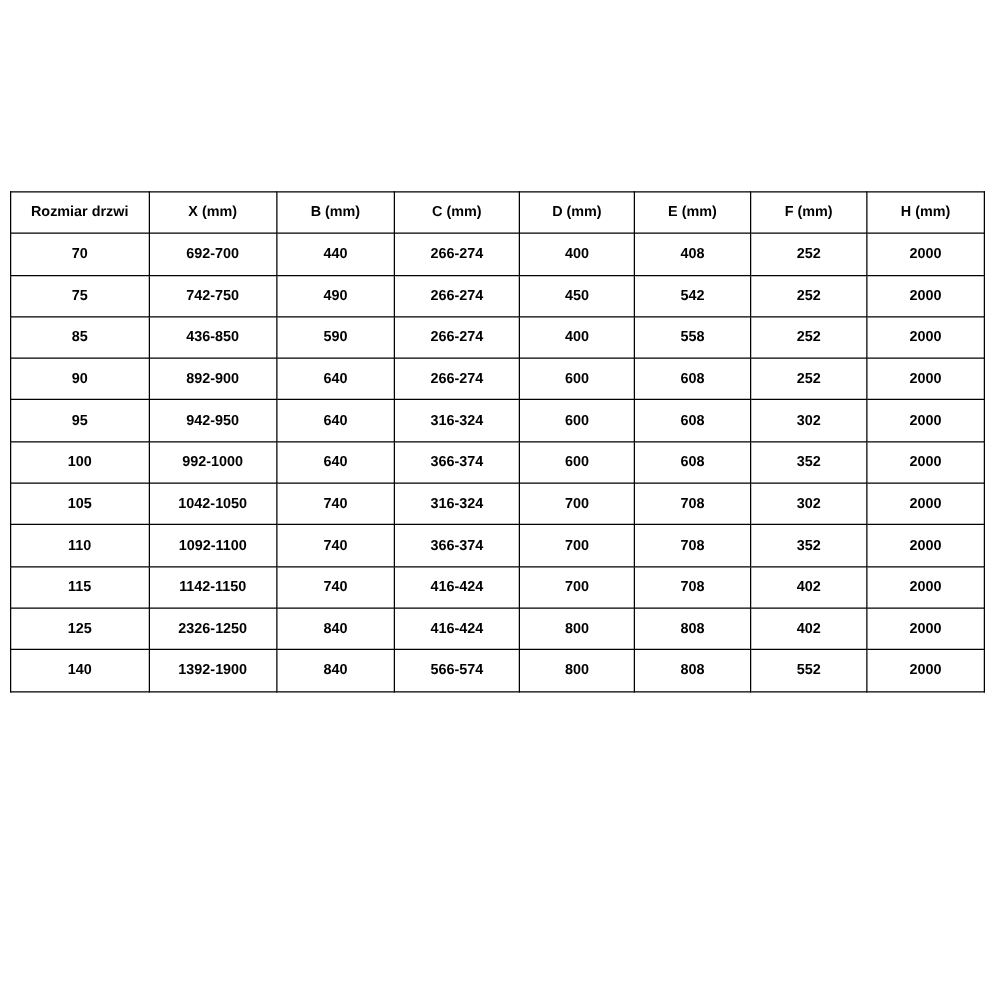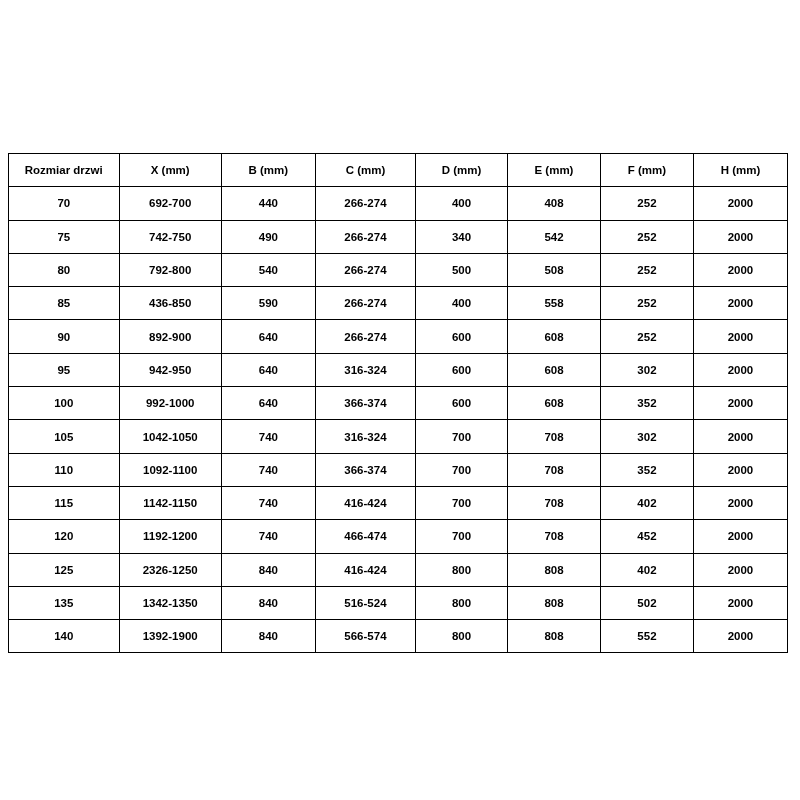--- a/index.html
+++ b/index.html
@@ -96,32 +96,22 @@
           <td>400</td>
           <td>408</td>
           <td>252</td>
           <td>2000</td>
         </tr>
         <tr>
           <td>75</td>
           <td>742-750</td>
           <td>490</td>
           <td>266-274</td>
-          <td>340</td>
+          <td>450</td>
           <td>542</td>
-          <td>252</td>
-          <td>2000</td>
-        </tr>
-        <tr>
-          <td>80</td>
-          <td>792-800</td>
-          <td>540</td>
-          <td>266-274</td>
-          <td>500</td>
-          <td>508</td>
           <td>252</td>
           <td>2000</td>
         </tr>
         <tr>
           <td>85</td>
           <td>436-850</td>
           <td>590</td>
           <td>266-274</td>
           <td>400</td>
           <td>558</td>
@@ -182,50 +172,30 @@
           <td>115</td>
           <td>1142-1150</td>
           <td>740</td>
           <td>416-424</td>
           <td>700</td>
           <td>708</td>
           <td>402</td>
           <td>2000</td>
         </tr>
         <tr>
-          <td>120</td>
-          <td>1192-1200</td>
-          <td>740</td>
-          <td>466-474</td>
-          <td>700</td>
-          <td>708</td>
-          <td>452</td>
-          <td>2000</td>
-        </tr>
-        <tr>
           <td>125</td>
           <td>2326-1250</td>
           <td>840</td>
           <td>416-424</td>
           <td>800</td>
           <td>808</td>
           <td>402</td>
           <td>2000</td>
         </tr>
         <tr>
-          <td>135</td>
-          <td>1342-1350</td>
-          <td>840</td>
-          <td>516-524</td>
-          <td>800</td>
-          <td>808</td>
-          <td>502</td>
-          <td>2000</td>
-        </tr>
-        <tr>
           <td>140</td>
           <td>1392-1900</td>
           <td>840</td>
           <td>566-574</td>
           <td>800</td>
           <td>808</td>
           <td>552</td>
           <td>2000</td>
         </tr>
       </tbody>

